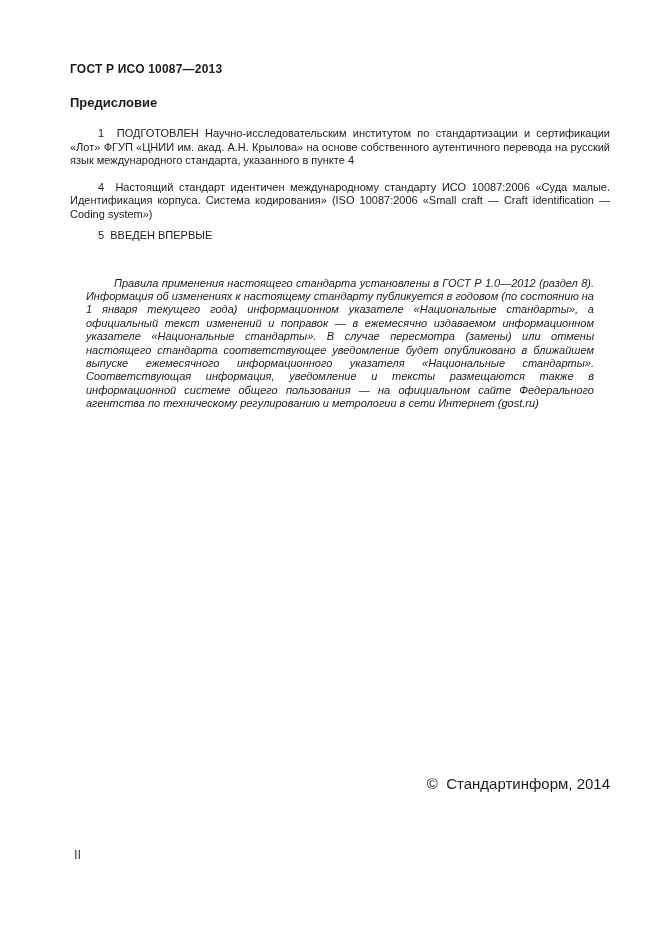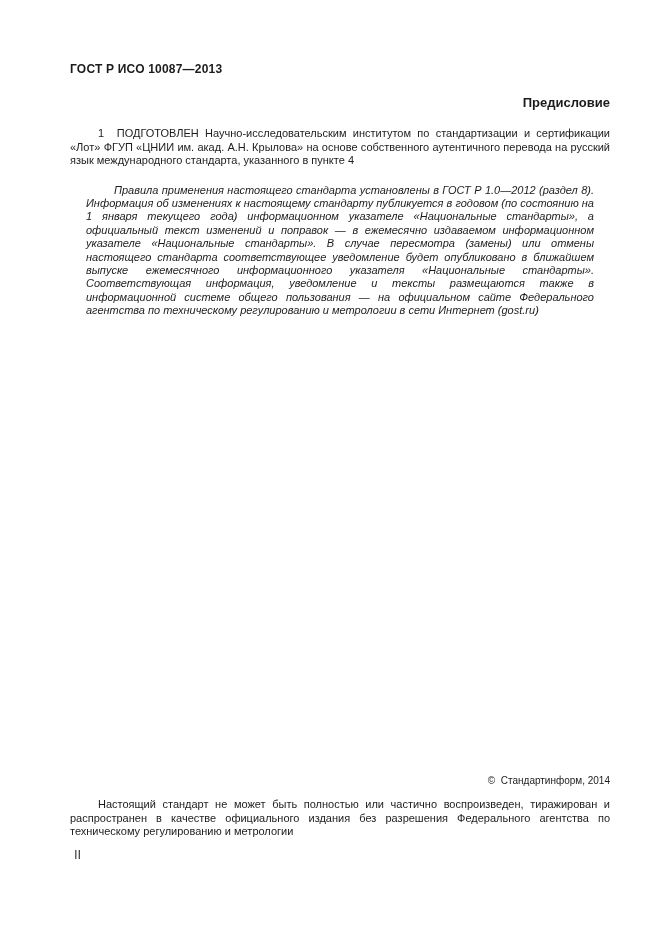--- a/index.html
+++ b/index.html
@@ -25,21 +25,21 @@
   }
   .doc-code {
     font-size: 12px;
     font-weight: bold;
     letter-spacing: 0.2px;
     margin: 0 0 19px 0;
   }
   .section-title {
     font-size: 13px;
     font-weight: bold;
-    text-align: right;
+    text-align: left;
     margin: 0 0 17px 0;
   }
   .para {
     font-size: 11px;
     line-height: 13.5px;
     text-align: justify;
     text-indent: 28px;
     margin: 8px 0 13px 0;
   }
   .para.tight {
@@ -53,21 +53,21 @@
     line-height: 13.4px;
     font-style: italic;
     text-align: justify;
     text-indent: 28px;
     margin: 16px;
   }
   .copyright {
     position: absolute;
     top: 775px;
     right: 51px;
-    font-size: 10px;
+    font-size: 15px;
     text-align: right;
   }
   .reproduction-notice {
     position: absolute;
     top: 798px;
     left: 70px;
     right: 51px;
     font-size: 11px;
     line-height: 13.5px;
     text-align: justify;
@@ -87,24 +87,25 @@
 <div class="page">
   <div class="content">
     <div class="doc-code">ГОСТ Р ИСО 10087—2013</div>
 
     <div class="section-title">Предисловие</div>
 
     <p class="para">1&nbsp; ПОДГОТОВЛЕН Научно-исследовательским институтом по стандартизации и сертификации «Лот» ФГУП «ЦНИИ им. акад. А.Н. Крылова» на основе собственного аутентичного перевода на русский язык международного стандарта, указанного в пункте 4</p>
 
 
 
+    <p class="para tight">4&nbsp; Настоящий стандарт идентичен международному стандарту ИСО 10087:2006 «Суда малые. Идентификация корпуса. Система кодирования» (ISO 10087:2006 «Small craft — Craft identification — Coding system»)</p>
 
 
+    <p class="para last-numbered">5&nbsp; ВВЕДЕН ВПЕРВЫЕ</p>
 
     <p class="legal-note">Правила применения настоящего стандарта установлены в ГОСТ Р 1.0—2012 (раздел 8). Информация об изменениях к настоящему стандарту публикуется в годовом (по состоянию на 1 января текущего года) информационном указателе «Национальные стандарты», а официальный текст изменений и поправок — в ежемесячно издаваемом информационном указателе «Национальные стандарты». В случае пересмотра (замены) или отмены настоящего стандарта соответствующее уведомление будет опубликовано в ближайшем выпуске ежемесячного информационного указателя «Национальные стандарты». Соответствующая информация, уведомление и тексты размещаются также в информационной системе общего пользования — на официальном сайте Федерального агентства по техническому регулированию и метрологии в сети Интернет (gost.ru)</p>
   </div>
 
   <div class="copyright">©&nbsp; Стандартинформ, 2014</div>
 
-  <div class="reproduction-notice">Настоящий стандарт не может быть полностью или частично воспроизведен, тиражирован и распространен в качестве официального издания без разрешения Федерального агентства по техническому регулированию и метрологии</div>
 
   <div class="page-number">II</div>
 </div>
 
 </body></html>

